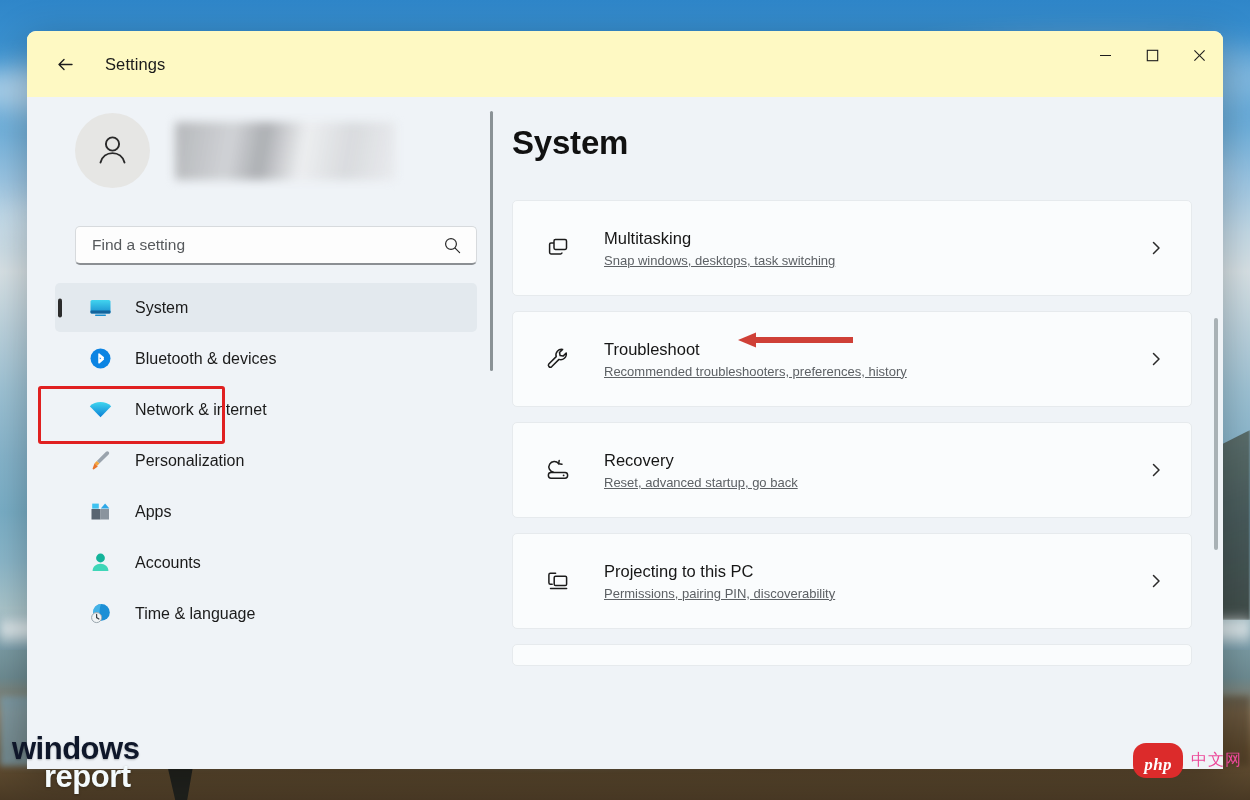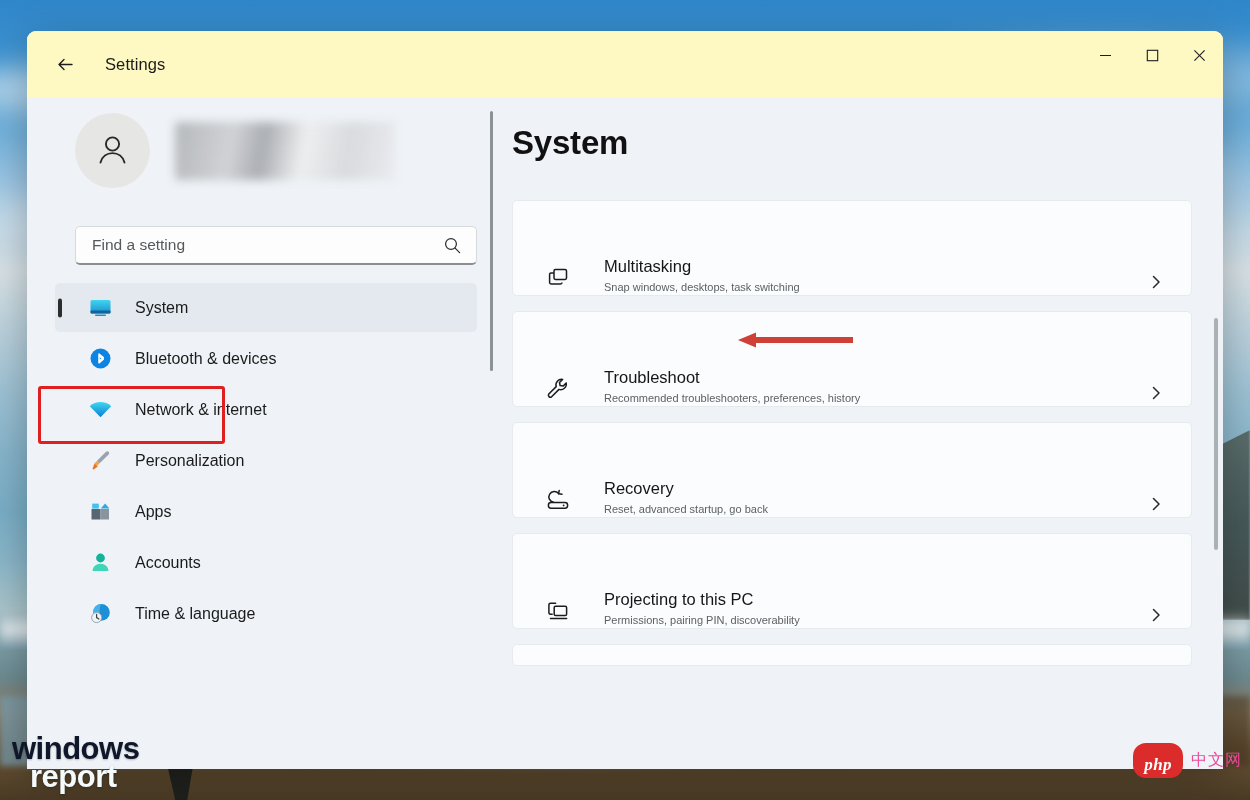--- a/index.html
+++ b/index.html
@@ -253,42 +253,43 @@
   }
   .cards { margin-top: 38px; }
   .card {
     width: 680px;
     min-height: 96px;
     background: #fafcfd;
     border: 1px solid #e6eaed;
     border-radius: 5px;
     margin-bottom: 15px;
     display: flex;
-    align-items: flex-end;
+    align-items: center;
     padding: 0 22px 0 28px;
     cursor: pointer;
     position: relative;
   }
   .card-icon {
     width: 34px; height: 34px;
     flex: 0 0 34px;
     display: flex; align-items: center; justify-content: center;
     color: #1c1c1c;
   }
   .card-text { margin-left: 29px; flex: 1; }
   .card-title {
     font-size: 16.5px;
     color: #161616;
     line-height: 1.35;
   }
   .card-sub {
-    font-size: 11px;
+    font-size: 13px;
     color: #5d6165;
     margin-top: 3px;
     line-height: 1.35;
+    text-decoration: underline;
   }
   .card-chev {
     width: 26px; height: 26px;
     display: flex; align-items: center; justify-content: center;
     color: #2a2a2a;
     flex: 0 0 26px;
   }
   .card.partial { min-height: 22px; overflow: hidden; margin-bottom: 0; }
 
   .main-scrollbar {
@@ -320,21 +321,21 @@
     font-weight: bold;
     color: #0f172a;
     letter-spacing: -.5px;
     text-shadow: 0 1px 2px rgba(0,0,0,.25);
   }
   .wr-bot {
     font-size: 31px;
     font-weight: bold;
     color: #f4fbfd;
     letter-spacing: -.5px;
-    margin-left: 18px;
+    margin-left: 32px;
     text-shadow: 0 1px 3px rgba(0,0,0,.3);
   }
 
   .php-watermark {
     position: absolute;
     right: 8px; bottom: 22px;
     display: flex; align-items: center;
     gap: 8px;
     pointer-events: none;
     user-select: none;

